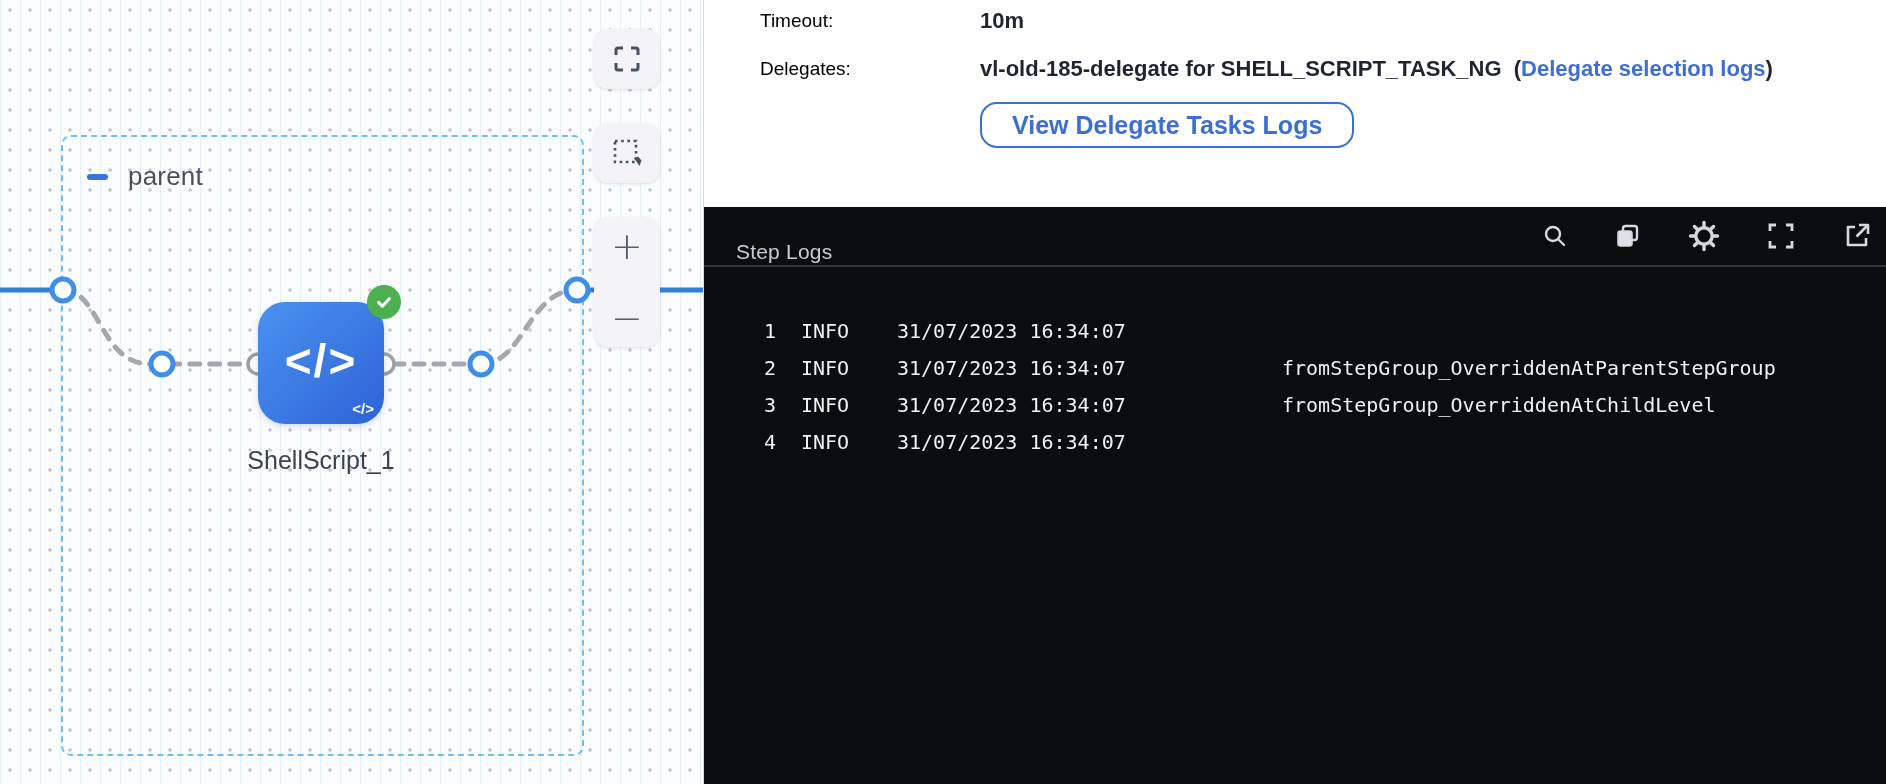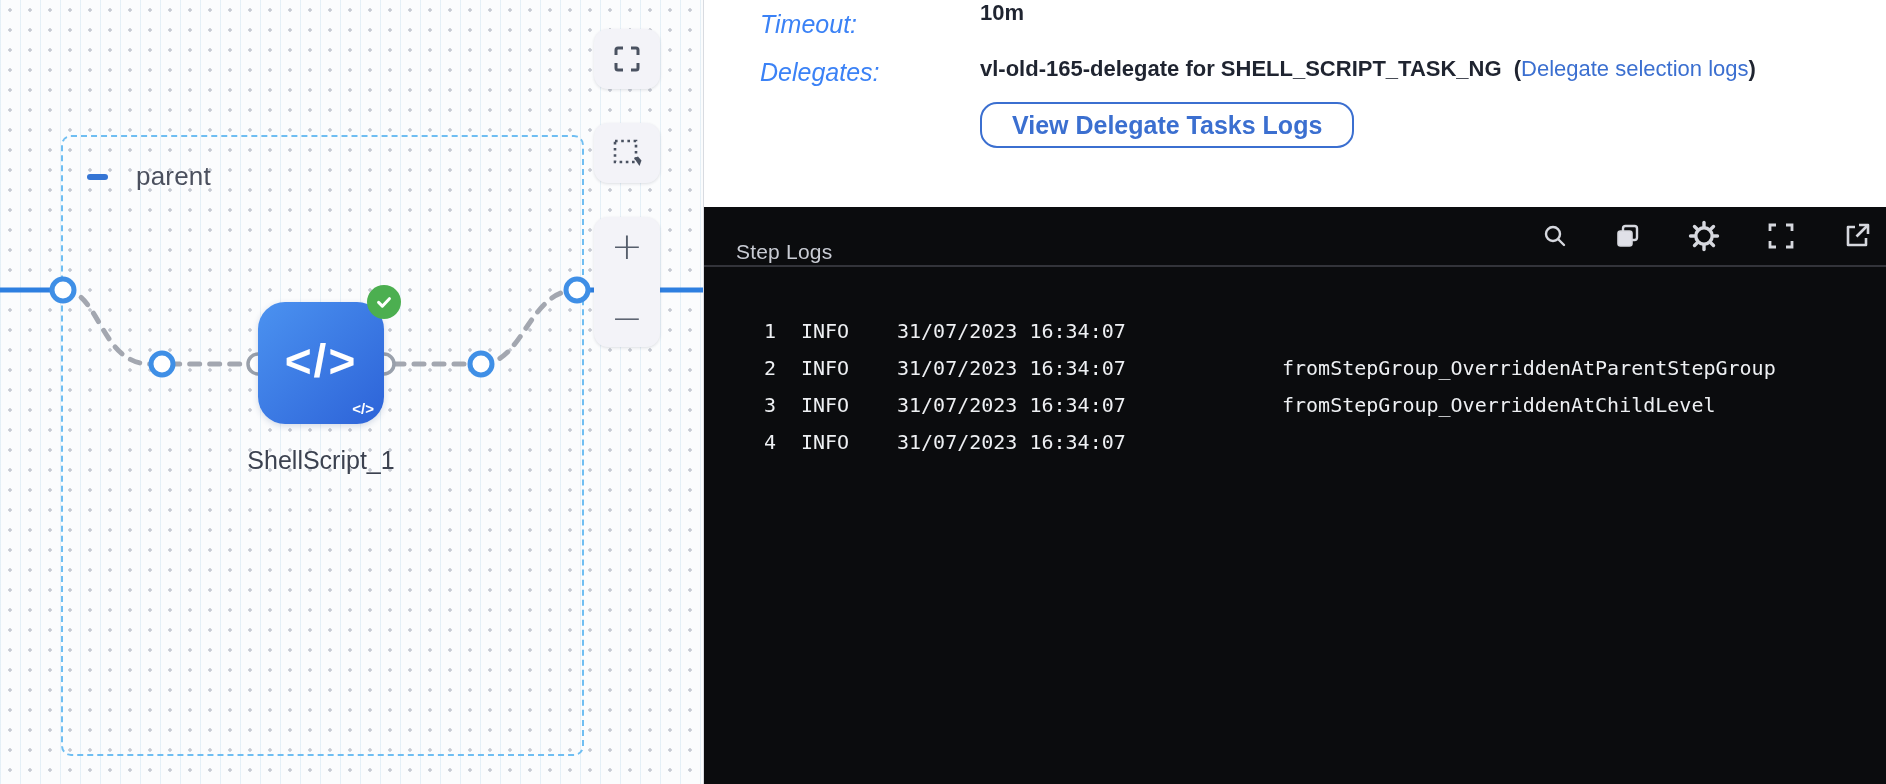--- a/index.html
+++ b/index.html
@@ -12,21 +12,21 @@
     background-image:
       linear-gradient(to right, rgba(150,195,225,.22) 1px, transparent 1px),
       radial-gradient(circle, #c6cad2 1.5px, transparent 1.9px);
     background-size:20px 20px,20px 20px;
     background-position:0 0,0 0;
     border-right:1px solid #d8dbe1;
   }
   .group{position:absolute;border:2px dashed #6fbef2;border-radius:10px;}
   .parent-group{left:61px;top:135px;width:519px;height:617px;}
   .child-group{left:99px;top:72px;width:320px;height:428px;}
-  .group-label{position:absolute;display:flex;align-items:center;gap:28px;}
+  .group-label{position:absolute;display:flex;align-items:center;gap:20px;}
   .parent-label-row{left:24px;top:24px;}
   .child-label-row{left:20px;top:22px;}
   .collapse-dash{width:21px;height:6px;border-radius:3px;background:#3575d4;cursor:pointer;}
   .group-label .gtext{font-size:26px;color:#4b505e;letter-spacing:.2px;}
 
   .connector-svg{position:absolute;left:0;top:0;pointer-events:none;}
 
   .node{
     position:absolute;left:258px;top:302px;width:126px;height:122px;border-radius:27px;
     background:linear-gradient(135deg,#4b92f0 0%,#2d63d8 100%);
@@ -44,23 +44,23 @@
 
   .ctl{position:absolute;left:594px;width:66px;background:#f3f3f8;border-radius:14px;
     box-shadow:0 1px 3px rgba(40,50,70,.14);display:flex;align-items:center;justify-content:center;cursor:pointer;}
   .ctl-fullscreen{top:29px;height:60px;}
   .ctl-marquee{top:123px;height:60px;}
   .ctl-zoom{top:217px;height:130px;flex-direction:column;justify-content:space-between;padding:10px 0;box-sizing:border-box;}
   .zoom-btn{color:#565e6c;font-size:38px;font-weight:300;line-height:1;font-family:"DejaVu Sans",sans-serif;cursor:pointer;}
 
   
   .details{position:absolute;left:704px;top:0;width:1182px;height:207px;background:#ffffff;}
-  .dlabel{position:absolute;left:56px;font-size:25px;font-weight:500;color:#3b82f6;white-space:nowrap;font-style:italic;}
+  .dlabel{position:absolute;left:56px;font-size:19px;font-weight:500;color:#000000;white-space:nowrap;}
   .dvalue{position:absolute;left:276px;font-size:22px;font-weight:700;color:#1f2430;white-space:nowrap;}
-  .dlink{font-size:22px;font-weight:400;color:#3b6fd0;text-decoration:none;cursor:pointer;}
+  .dlink{font-size:22px;font-weight:700;color:#3b6fd0;text-decoration:none;cursor:pointer;}
   .paren{font-weight:700;color:#1f2430;}
   .vbtn{position:absolute;left:276px;top:102px;height:46px;padding:0 30px;
     background:#ffffff;border:2px solid #3b6fd0;border-radius:17px;color:#3b6fd0;
     font-family:"Liberation Sans",sans-serif;font-size:25px;font-weight:600;cursor:pointer;}
 
   
   .console{position:absolute;left:704px;top:207px;width:1182px;height:577px;background:#0b0c0e;}
   .console-header{display:flex;align-items:center;height:60px;padding:0 10px 0 32px;border-bottom:2px solid #33343a;box-sizing:border-box;}
   .console-title{color:#c9ccd4;font-size:21px;letter-spacing:.2px;margin-top:31px;}
   .console-icons{display:flex;align-items:center;gap:46px;margin-left:auto;padding-right:4px;}
@@ -127,25 +127,25 @@
       </svg>
     </div>
     <div class="ctl ctl-zoom">
       <span class="zoom-btn">+</span>
       <span class="zoom-btn">−</span>
     </div>
   </div>
 
   <div class="details">
     <span class="dlabel" style="top:10px">Timeout:</span>
-    <span class="dvalue" style="top:0">10m</span>
+    <span class="dvalue" style="top:8px">10m</span>
 
     <span class="dlabel" style="top:58px">Delegates:</span>
     <div class="dvalue" style="top:56px">
-      <span>vl-old-165-delegate for SHELL_SCRIPT_TASK_NG</span>
+      <span>vl-old-185-delegate for SHELL_SCRIPT_TASK_NG</span>
       <span class="paren" style="margin-left:6px">(</span><a class="dlink">Delegate selection logs</a><span class="paren">)</span>
     </div>
 
     <button class="vbtn">View Delegate Tasks Logs</button>
   </div>
 
   <div class="console">
     <div class="console-header">
       <span class="console-title">Step Logs</span>
       <div class="console-icons">

